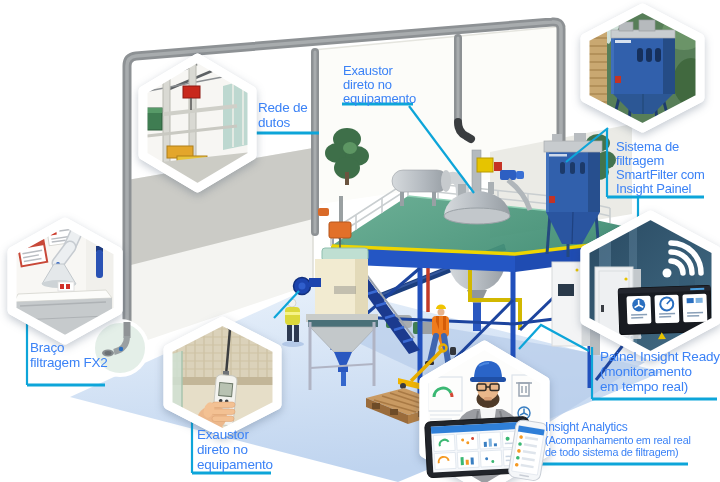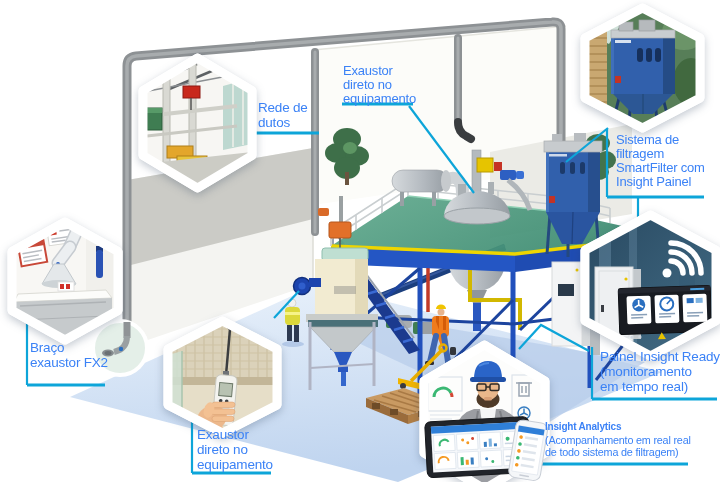--- a/index.html
+++ b/index.html
@@ -6,21 +6,21 @@
   #stage{position:relative;width:720px;height:482px;background:#fff;overflow:hidden;
          font-family:"Liberation Sans",sans-serif;}
   #stage svg{position:absolute;left:0;top:0;overflow:visible;}
   .callout{position:absolute;overflow:visible;}
   .hexrim{fill:none;stroke:#fff;stroke-width:9;stroke-linejoin:round;}
   .hexbase{fill:#fff;stroke:#fff;stroke-width:9;stroke-linejoin:round;
            filter:drop-shadow(0 3px 4px rgba(40,60,90,.28));}
   .lbl{position:absolute;color:#3b82f6;font-size:13px;line-height:14px;letter-spacing:-.2px;}
   .lbl .ln{display:block;}
   .lbl-big{font-size:13.5px;line-height:15px;}
-  .ia-title{font-weight:bold;font-size:10px;line-height:16px;}
+  .ia-title{font-weight:normal;font-size:12px;line-height:16px;}
   .ia-sub{font-size:10.8px;line-height:11.5px;}
 </style>
 </head>
 <body>
 
 <div id="stage">
 
   <svg width="720" height="482" viewBox="0 0 720 482">
     <defs>
       <linearGradient id="gFloor" x1="0" y1="0" x2="0.25" y2="1">
@@ -659,42 +659,42 @@
     <span class="ln">Rede de</span>
     <span class="ln">dutos</span>
   </div>
 
   <div class="lbl" style="left:343px;top:64px">
     <span class="ln">Exaustor</span>
     <span class="ln">direto no</span>
     <span class="ln">equipamento</span>
   </div>
 
-  <div class="lbl" style="left:616px;top:133px">
+  <div class="lbl" style="left:616px;top:140px">
     <span class="ln">Sistema de</span>
     <span class="ln">filtragem</span>
     <span class="ln">SmartFilter com</span>
     <span class="ln">Insight Painel</span>
   </div>
 
   <div class="lbl lbl-big" style="left:600px;top:349px">
     <span class="ln">Painel Insight Ready</span>
     <span class="ln">(monitoramento</span>
     <span class="ln">em tempo real)</span>
   </div>
 
   <div class="lbl" style="left:545px;top:419px">
     <span class="ln ia-title">Insight Analytics</span>
     <span class="ln ia-sub">(Acompanhamento em real real</span>
     <span class="ln ia-sub">de todo sistema de filtragem)</span>
   </div>
 
   <div class="lbl lbl-big" style="left:30px;top:340px">
     <span class="ln">Braço</span>
-    <span class="ln">exaustor FX2</span>
+    <span class="ln">filtragem FX2</span>
   </div>
 
   <div class="lbl lbl-big" style="left:197px;top:427px">
     <span class="ln">Exaustor</span>
     <span class="ln">direto no</span>
     <span class="ln">equipamento</span>
   </div>
 
 </div>
 

